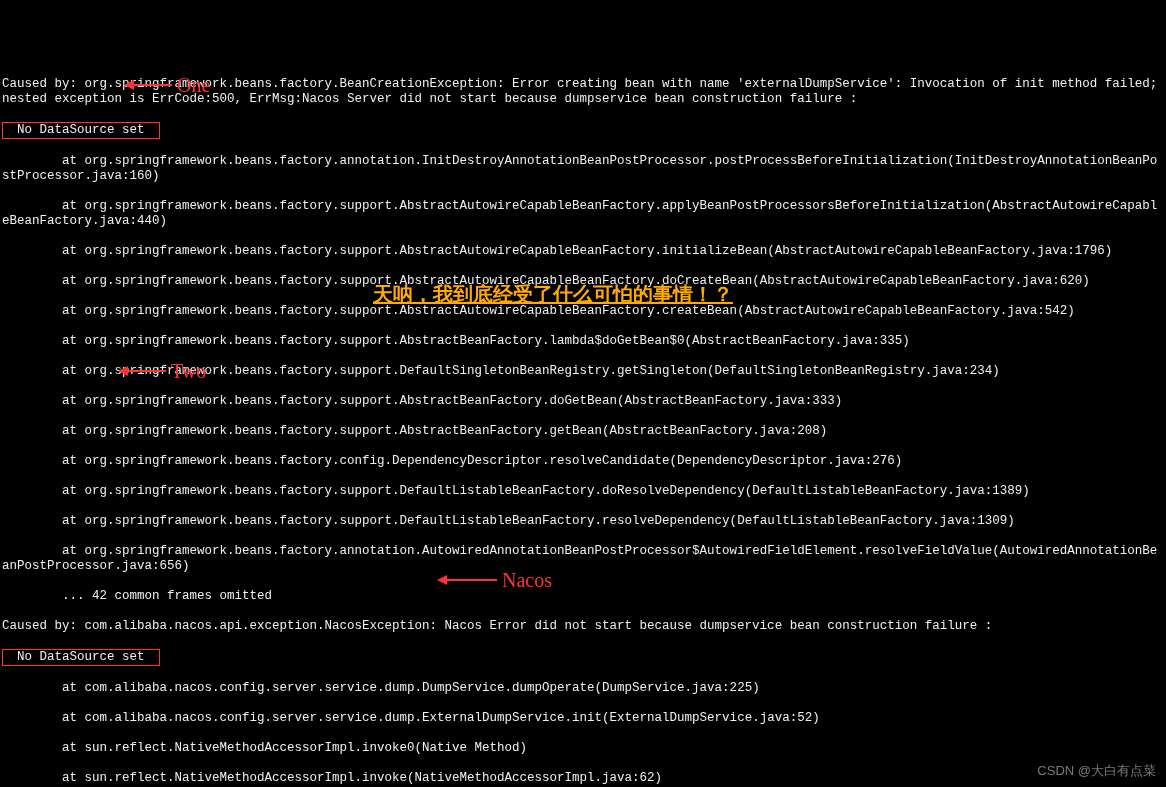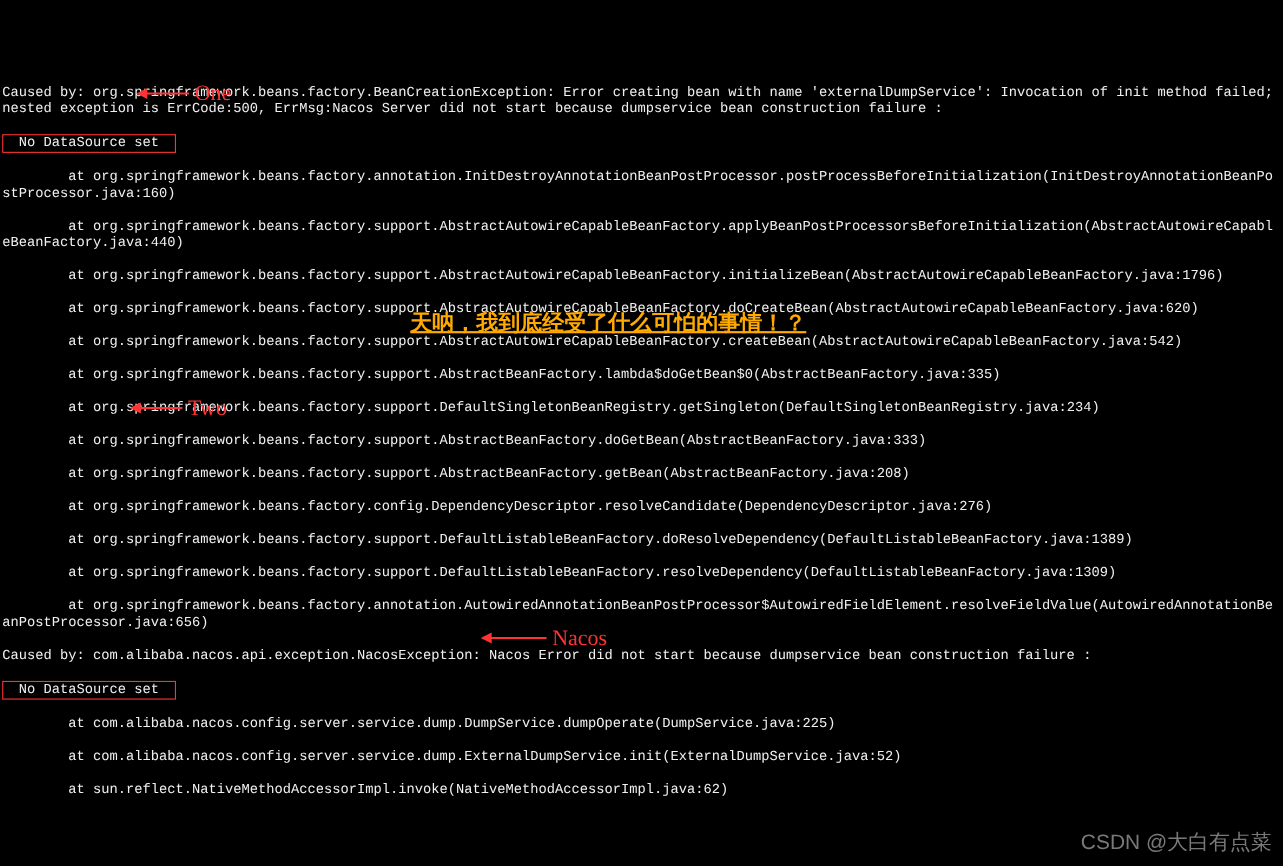--- a/index.html
+++ b/index.html
@@ -53,21 +53,21 @@
       font-family: "Microsoft YaHei", sans-serif;
       font-size: 20px;
       font-weight: bold;
     }
     .watermark {
       position: absolute;
       bottom: 8px;
       right: 10px;
       color: rgba(200, 200, 200, 0.6);
       font-family: "Microsoft YaHei", sans-serif;
-      font-size: 19px;
+      font-size: 13px;
     }
   </style>
 </head>
 <body>
 
 
 
 <div class="terminal-output">
 <span class="line">Caused by: org.springframework.beans.factory.BeanCreationException: Error creating bean with name 'externalDumpService': Invocation of init method failed; nested exception is ErrCode:500, ErrMsg:Nacos Server did not start because dumpservice bean construction failure :</span>
 <span class="line"><span class="highlight-box">No DataSource set</span></span>
@@ -77,24 +77,26 @@
 <span class="line">        at org.springframework.beans.factory.support.AbstractAutowireCapableBeanFactory.doCreateBean(AbstractAutowireCapableBeanFactory.java:620)</span>
 <span class="line">        at org.springframework.beans.factory.support.AbstractAutowireCapableBeanFactory.createBean(AbstractAutowireCapableBeanFactory.java:542)</span>
 <span class="line">        at org.springframework.beans.factory.support.AbstractBeanFactory.lambda$doGetBean$0(AbstractBeanFactory.java:335)</span>
 <span class="line">        at org.springframework.beans.factory.support.DefaultSingletonBeanRegistry.getSingleton(DefaultSingletonBeanRegistry.java:234)</span>
 <span class="line">        at org.springframework.beans.factory.support.AbstractBeanFactory.doGetBean(AbstractBeanFactory.java:333)</span>
 <span class="line">        at org.springframework.beans.factory.support.AbstractBeanFactory.getBean(AbstractBeanFactory.java:208)</span>
 <span class="line">        at org.springframework.beans.factory.config.DependencyDescriptor.resolveCandidate(DependencyDescriptor.java:276)</span>
 <span class="line">        at org.springframework.beans.factory.support.DefaultListableBeanFactory.doResolveDependency(DefaultListableBeanFactory.java:1389)</span>
 <span class="line">        at org.springframework.beans.factory.support.DefaultListableBeanFactory.resolveDependency(DefaultListableBeanFactory.java:1309)</span>
 <span class="line">        at org.springframework.beans.factory.annotation.AutowiredAnnotationBeanPostProcessor$AutowiredFieldElement.resolveFieldValue(AutowiredAnnotationBeanPostProcessor.java:656)</span>
+<span class="line">        ... 42 common frames omitted</span>
 <span class="line">Caused by: com.alibaba.nacos.api.exception.NacosException: Nacos Error did not start because dumpservice bean construction failure :</span>
 <span class="line"><span class="highlight-box">No DataSource set</span></span>
 <span class="line">        at com.alibaba.nacos.config.server.service.dump.DumpService.dumpOperate(DumpService.java:225)</span>
 <span class="line">        at com.alibaba.nacos.config.server.service.dump.ExternalDumpService.init(ExternalDumpService.java:52)</span>
+<span class="line">        at sun.reflect.NativeMethodAccessorImpl.invoke0(Native Method)</span>
 <span class="line">        at sun.reflect.NativeMethodAccessorImpl.invoke(NativeMethodAccessorImpl.java:62)</span>
 
 
 
 
 
 
 
 
 

